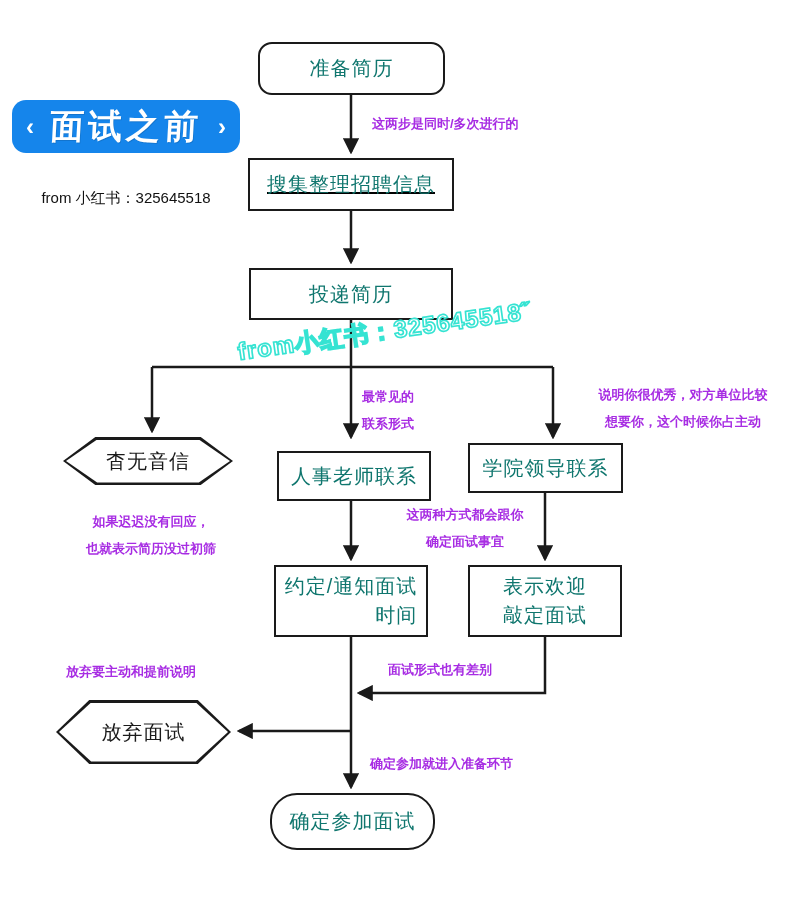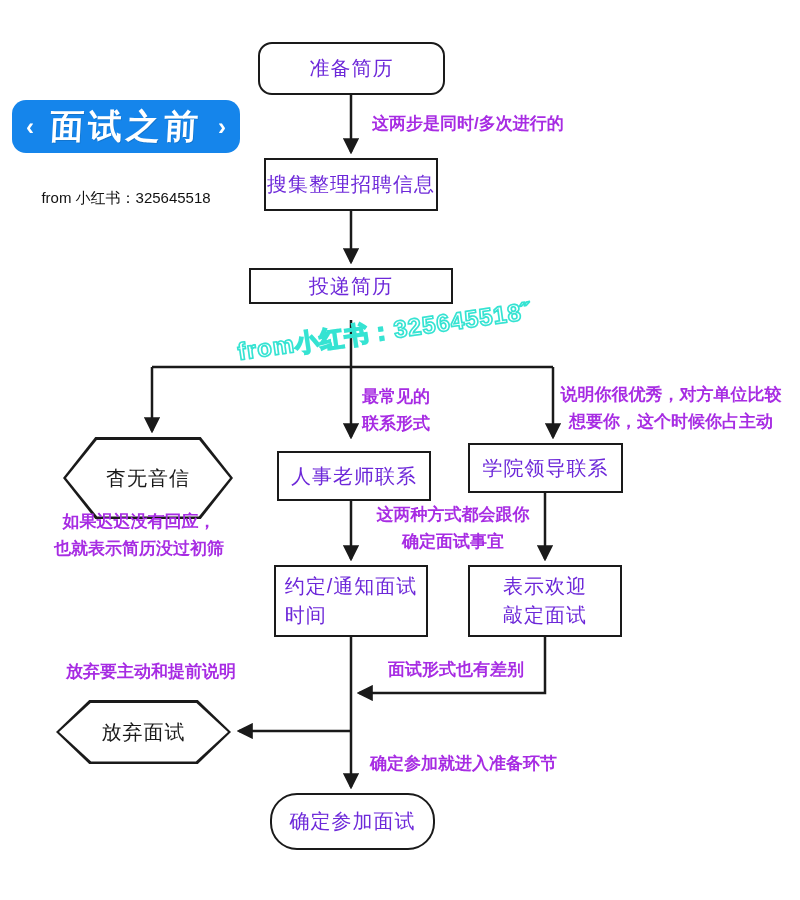--- a/index.html
+++ b/index.html
@@ -13,22 +13,22 @@
   
   #connectors{position:absolute;left:0;top:0;width:800px;height:900px;z-index:1;}
   
   .node{
     position:absolute;z-index:2;
     background:#ffffff;border:2.5px solid #1a1a1a;
     display:flex;align-items:center;justify-content:center;
     box-sizing:border-box;
   }
   .node .node-label{
-    color:#6d28d9;font-size:20px;font-weight:500;
-    text-align:left;white-space:pre-line;line-height:1.45;
+    color:#0f766e;font-size:20px;font-weight:500;
+    text-align:right;white-space:pre-line;line-height:1.45;
     letter-spacing:1px;
   }
   .node.rounded{border-radius:14px;}
   
   .hex-outer{
     position:absolute;z-index:2;background:#1a1a1a;
     clip-path:polygon(0% 50%,19% 0%,81% 0%,100% 50%,81% 100%,19% 100%);
     display:flex;align-items:center;justify-content:center;
   }
   .hex-inner{
@@ -36,24 +36,24 @@
     background:#ffffff;
     clip-path:polygon(0% 50%,19% 0%,81% 0%,100% 50%,81% 100%,19% 100%);
   }
   .hex-outer .node-label{
     position:relative;z-index:3;color:#1a1a1a;font-size:20px;font-weight:500;
     letter-spacing:1px;
   }
   
   .annot{
     position:absolute;z-index:2;
-    color:#a72ce3;font-size:17px;font-weight:600;
+    color:#a72ce3;font-size:13px;font-weight:600;
     white-space:pre-line;line-height:27px;
   }
-  .annot.centered{text-align:center;}
+  .annot.centered{text-align:center;padding-left:12px;}
   
   #banner{
     position:absolute;left:12px;top:100px;width:228px;height:53px;z-index:3;
     background:#1585eb;border-radius:14px;
     display:flex;align-items:center;justify-content:space-between;
     padding:0 10px;box-sizing:border-box;
   }
   #banner .chevron{
     color:#ffffff;font-size:24px;font-weight:700;line-height:1;
     width:16px;text-align:center;
@@ -110,29 +110,29 @@
     <span class="chevron">‹</span>
     <span class="banner-title">面试之前</span>
     <span class="chevron">›</span>
   </div>
   <div id="banner-source">from 小红书：325645518</div>
 
   <div class="node rounded" style="left:258px;top:42px;width:187px;height:53px;">
     <span class="node-label">准备简历</span>
   </div>
 
-  <div class="node" style="left:264px;top:158px;width:174px;height:53px;">
+  <div class="node" style="left:248px;top:158px;width:206px;height:53px;text-decoration:underline;">
     <span class="node-label">搜集整理招聘信息</span>
   </div>
 
-  <div class="node" style="left:249px;top:268px;width:204px;height:36px;">
+  <div class="node" style="left:249px;top:268px;width:204px;height:52px;">
     <span class="node-label">投递简历</span>
   </div>
 
-  <div class="hex-outer" style="left:63px;top:437px;width:170px;height:82px;text-align:center;">
+  <div class="hex-outer" style="left:63px;top:437px;width:170px;height:48px;text-align:center;">
     <div class="hex-inner"></div>
     <span class="node-label">杳无音信</span>
   </div>
 
   <div class="node" style="left:277px;top:443px;width:154px;height:50px;margin-top:8px;">
     <span class="node-label">人事老师联系</span>
   </div>
 
   <div class="node" style="left:468px;top:443px;width:155px;height:50px;">
     <span class="node-label">学院领导联系</span>

